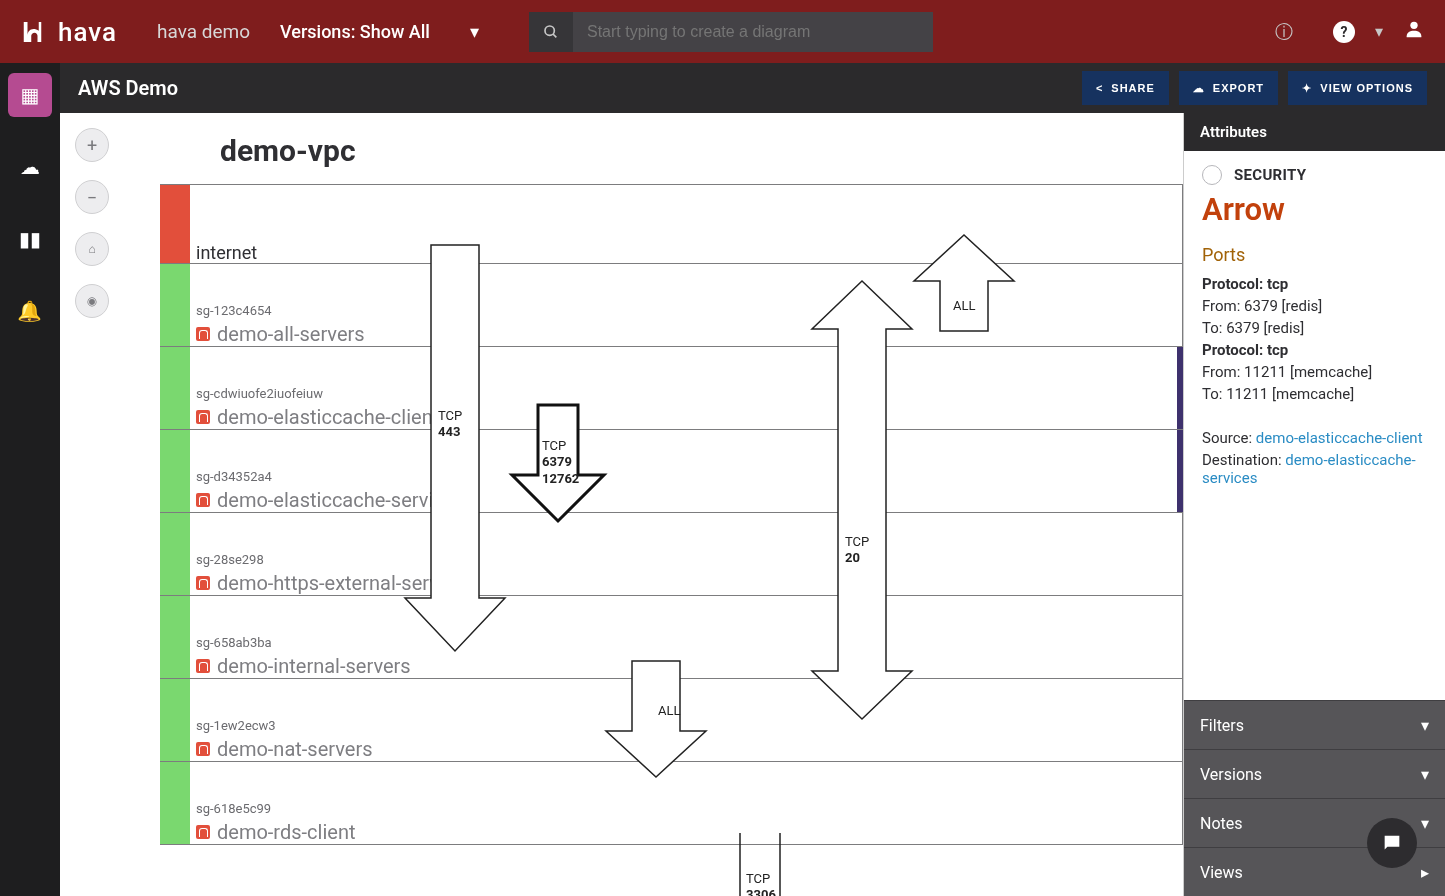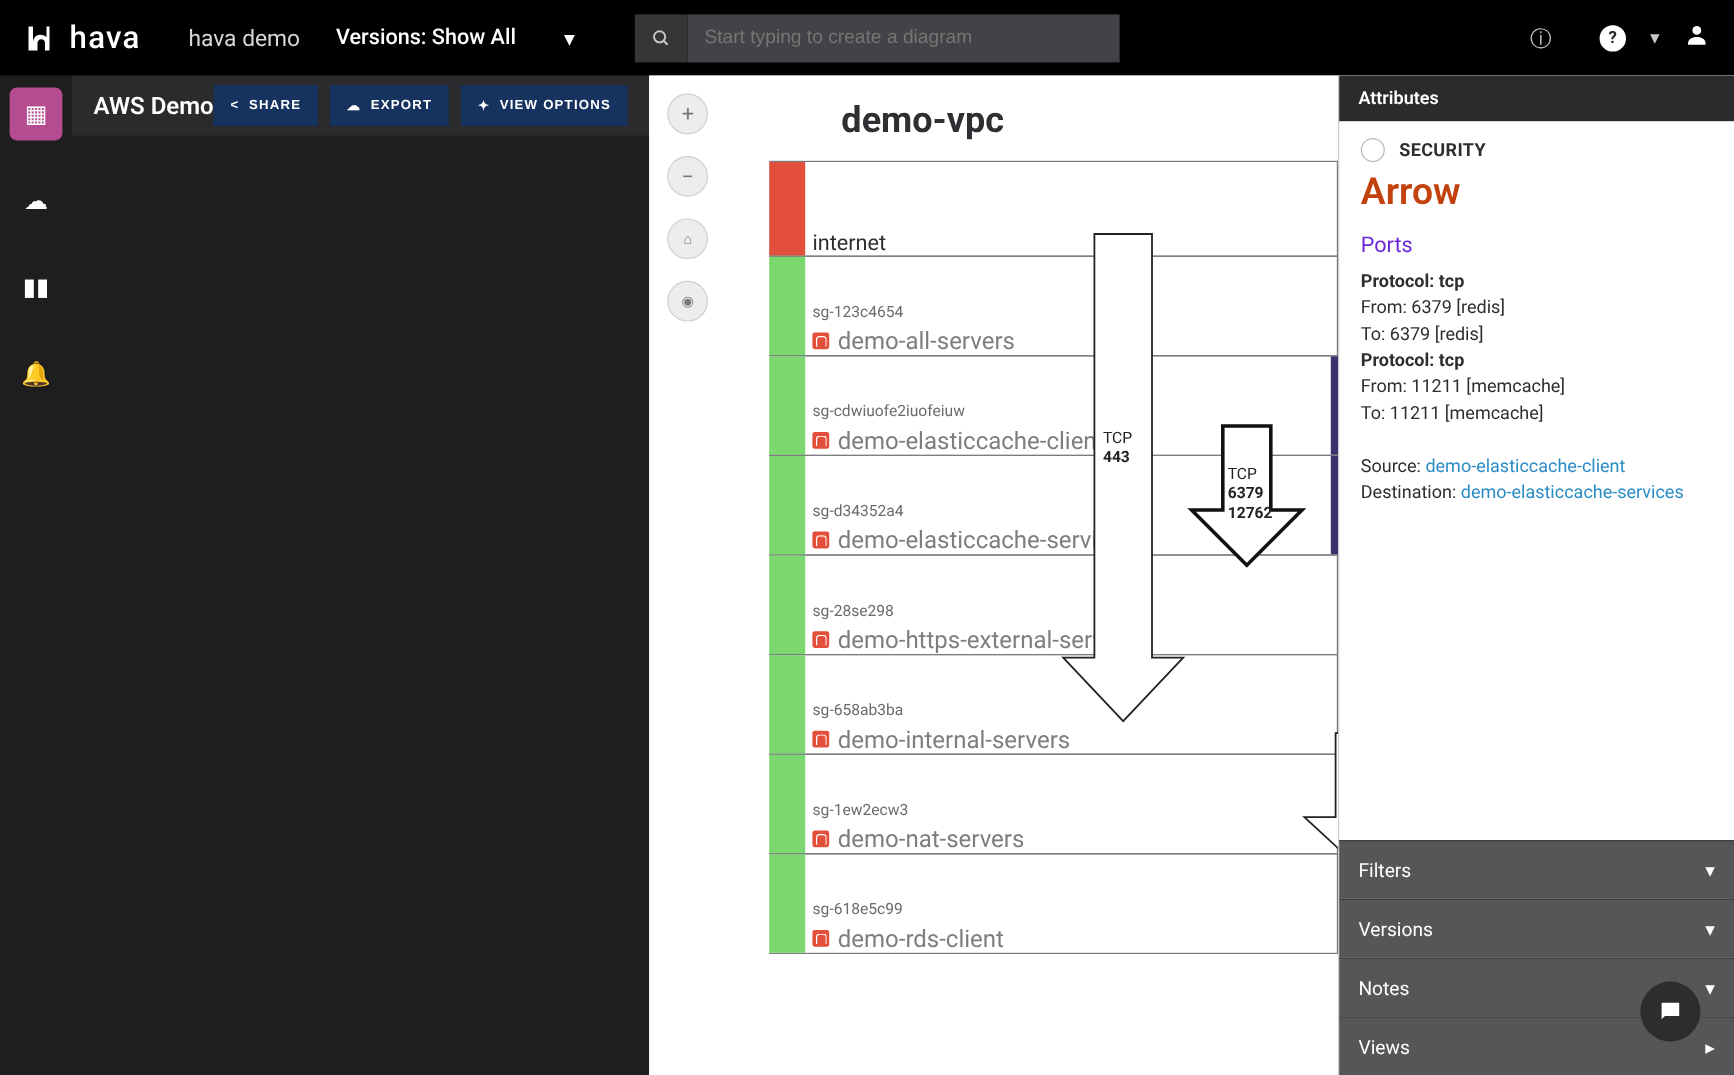--- a/index.html
+++ b/index.html
@@ -1,35 +1,35 @@
 <!DOCTYPE html>
 <html><head>
 <meta charset="utf-8">
 <style>
 * { margin:0; padding:0; box-sizing:border-box; }
 body { font-family:-apple-system,BlinkMacSystemFont,"Segoe UI",Roboto,sans-serif; background:#1e1e1f; width:1445px; height:896px; overflow:hidden; }
-.topbar { height:63px; background:#000000; display:flex; align-items:center; padding:0 20px; gap:30px; color:#fff; }
+.topbar { height:63px; background:#7f1d1d; display:flex; align-items:center; padding:0 20px; gap:30px; color:#fff; }
 .logo { display:flex; align-items:center; gap:6px; font-size:26px; font-weight:500; letter-spacing:1px; }
 .logo-icon { width:32px; height:32px; display:flex; align-items:center; }
 .logo-icon svg{display:block}
 .brand-text { color:#d8d8d8; font-size:19px; font-weight:400; margin-left:10px; }
 .project-select { color:#fff; font-size:18px; font-weight:500; display:flex; align-items:center; gap:40px; cursor:pointer; }
 .search-group { display:flex; align-items:center; margin-left:20px; }
 .search-btn { width:44px; height:40px; background:#363538; display:flex; align-items:center; justify-content:center; }
 .search-input { width:360px; height:40px; background:#444246; border:none; color:#c7c7c7; font-size:16px; padding:0 14px; outline:none; }
 .topbar-right { margin-left:auto; display:flex; align-items:center; gap:40px; }
 .help-circle { width:22px; height:22px; border-radius:50%; background:#fff; color:#2b2a2c; font-weight:700; font-size:14px; display:flex; align-items:center; justify-content:center; }
 
 .layout { display:flex; height:833px; }
 .sidebar { width:60px; background:#1e1e1f; display:flex; flex-direction:column; align-items:center; padding-top:10px; gap:28px; }
 .side-item { width:44px; height:44px; display:flex; align-items:center; justify-content:center; border-radius:6px; cursor:pointer; }
 .side-item.active { background:#b54b91; color:#fff; }
 .side-item-icon{color:#fff;font-size:20px}
 
-.main { flex:1; display:flex; }
+.main { flex:1; display:flex; flex-direction:column; }
 .actionbar { height:50px; background:#2b2a2c; display:flex; align-items:center; padding:0 18px; color:#fff; }
 .page-title { font-size:20px; font-weight:600; }
 .action-btns { margin-left:auto; display:flex; gap:10px; }
 .act-btn { background:#16325f; color:#fff; border:none; height:34px; padding:0 14px; font-size:11px; font-weight:700; letter-spacing:1px; display:flex; align-items:center; gap:8px; cursor:pointer; }
 
 .content-row { flex:1; display:flex; background:#fff; }
 .canvas-wrap { flex:1; position:relative; overflow:hidden; background:#fff; }
 .zoom-controls { position:absolute; top:15px; left:15px; display:flex; flex-direction:column; gap:18px; z-index:5; }
 .zoom-btn { width:34px; height:34px; border-radius:50%; background:#ededef; border:1px solid #d0d0d2; display:flex; align-items:center; justify-content:center; color:#7a7a7e; font-size:18px; cursor:pointer; }
 .small-icon{font-size:12px}
@@ -45,28 +45,28 @@
 .sg-icon::after{content:"";width:7px;height:8px;border:1.3px solid #fff;border-bottom:none;border-radius:3px 3px 0 0}
 .edge-bar { position:absolute; left:0; top:0; bottom:0; width:30px; }
 .edge-bar.red { background:#e24f3b; }
 .edge-bar.green { background:#7ad86f; }
 .edge-br { position:absolute; right:-1px; top:0; bottom:0; width:6px; }
 .edge-br.purple { background:#3e316d; }
 .row1 .edge-br,.row2 .edge-br{background:#3e316d}
 .arrow-label { position:absolute; font-size:13px; color:#222; line-height:1.25; white-space:nowrap; }
 .arrow-label b{font-weight:700}
 
-.attr-panel { width:330px; background:#fff; display:flex; flex-direction:column; border-left:1px solid #ccc; }
+.attr-panel { width:262px; background:#fff; display:flex; flex-direction:column; border-left:1px solid #ccc; }
 .attr-header { height:38px; background:#2b2a2c; color:#fff; display:flex; align-items:center; padding:0 16px; font-size:15px; font-weight:600; }
 .attr-body { flex:1; padding:14px 18px; overflow:auto; color:#2e2e32; font-size:15px; }
 .sec-row{display:flex;align-items:center;gap:12px;margin-bottom:4px}
 .sec-circle{width:20px;height:20px;border:1.5px solid #b7b7bb;border-radius:50%}
 .sec-label{font-weight:700;letter-spacing:0.3px}
 .arrow-h{font-size:31px;font-weight:600;color:#c2410c;margin:6px 0 16px}
-.section-h{font-size:18px;color:#6d28d9;margin-bottom:10px}
+.section-h{font-size:18px;color:#a16207;margin-bottom:10px}
 .attr-body p{margin-bottom:4px}
 .link{color:#2a8cc4}
 .acc-section { height:49px; background:#565558; color:#fff; display:flex; align-items:center; justify-content:space-between; padding:4px 16px; font-size:16px; border-top:1px solid #3f3e41; cursor:pointer; }
 .chat-bubble{position:absolute;right:28px;bottom:28px;width:50px;height:50px;border-radius:50%;background:#2d2c2f;display:flex;align-items:center;justify-content:center;color:#fff;font-size:20px;z-index:10}
 
 svg.arrow-svg{overflow:visible}
 </style>
 </head>
 <body>
 

